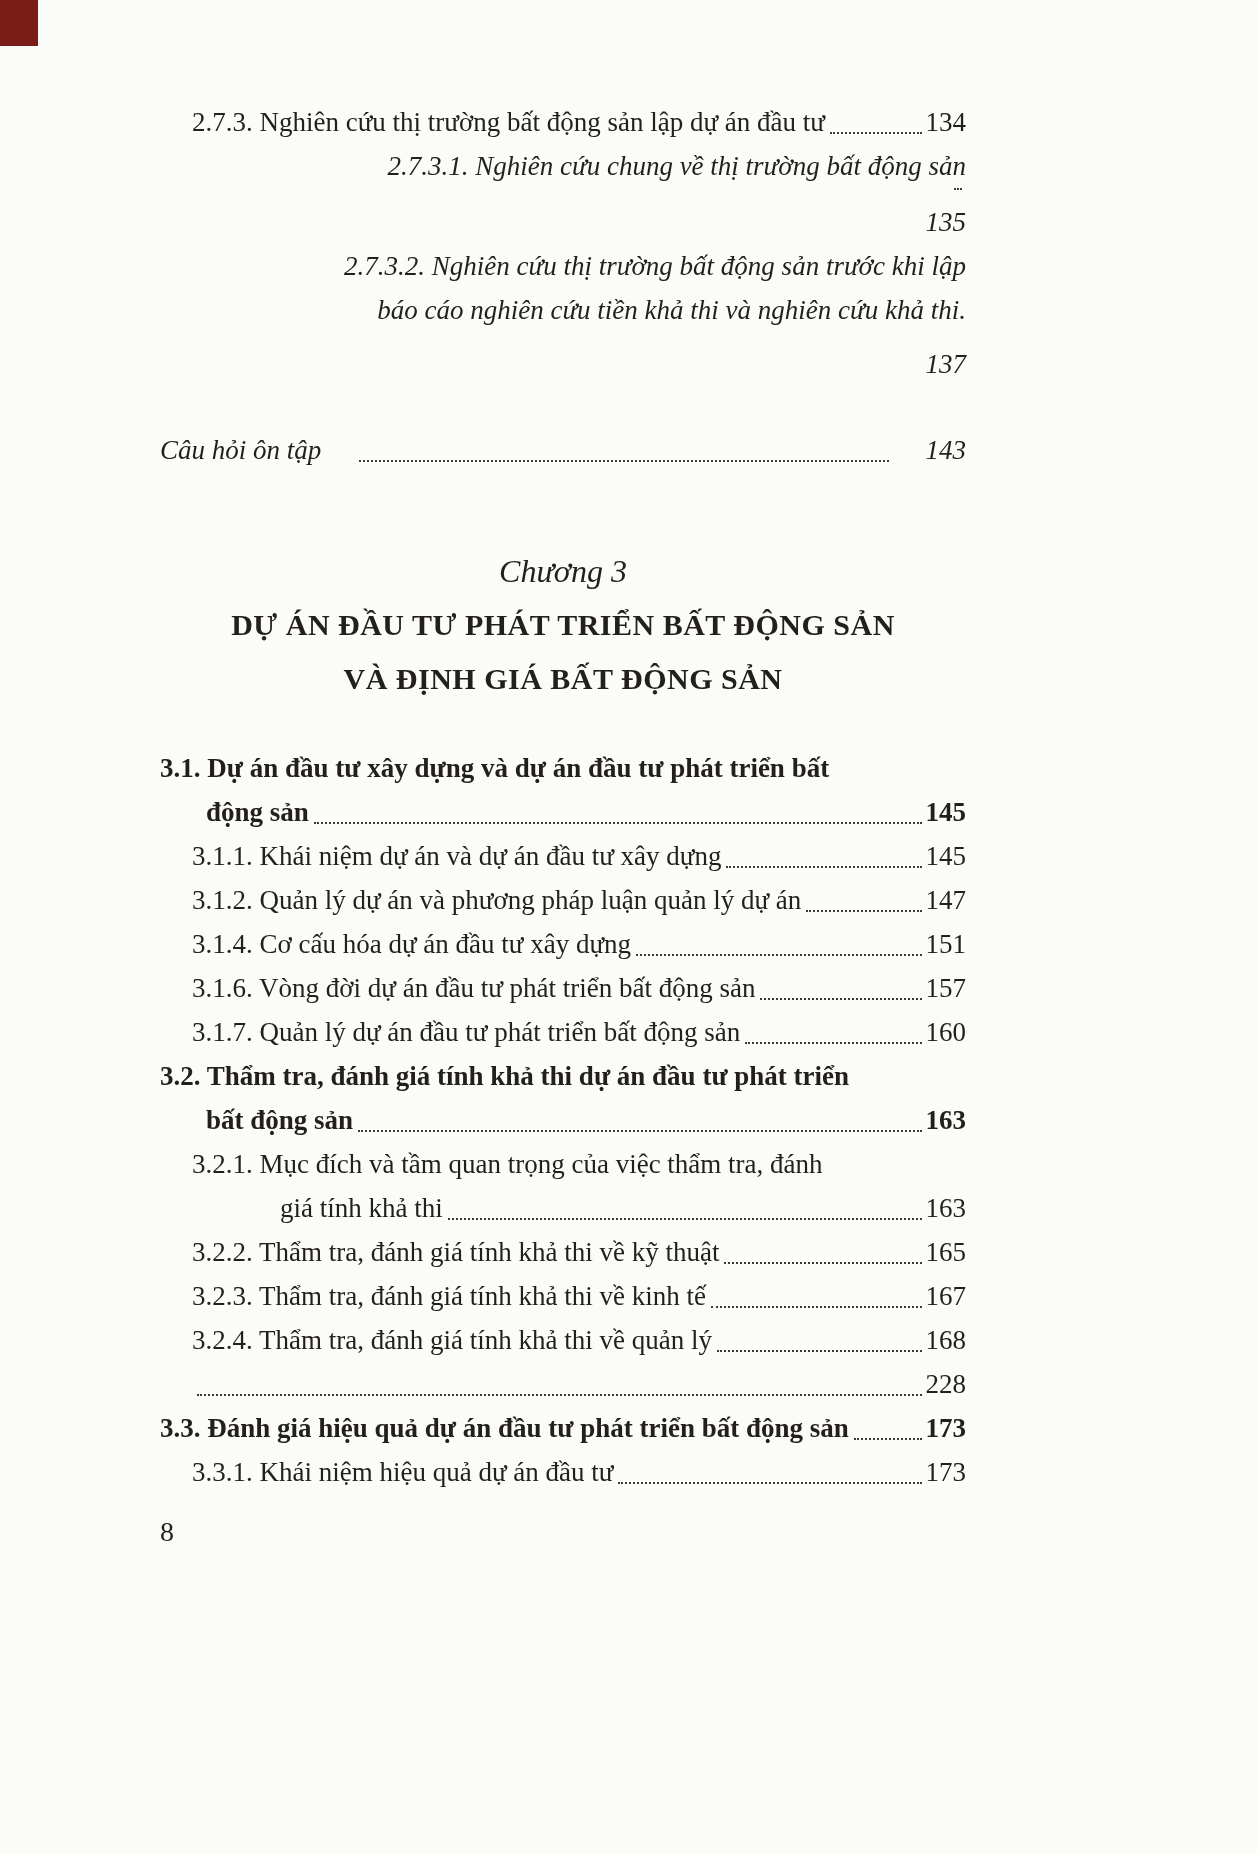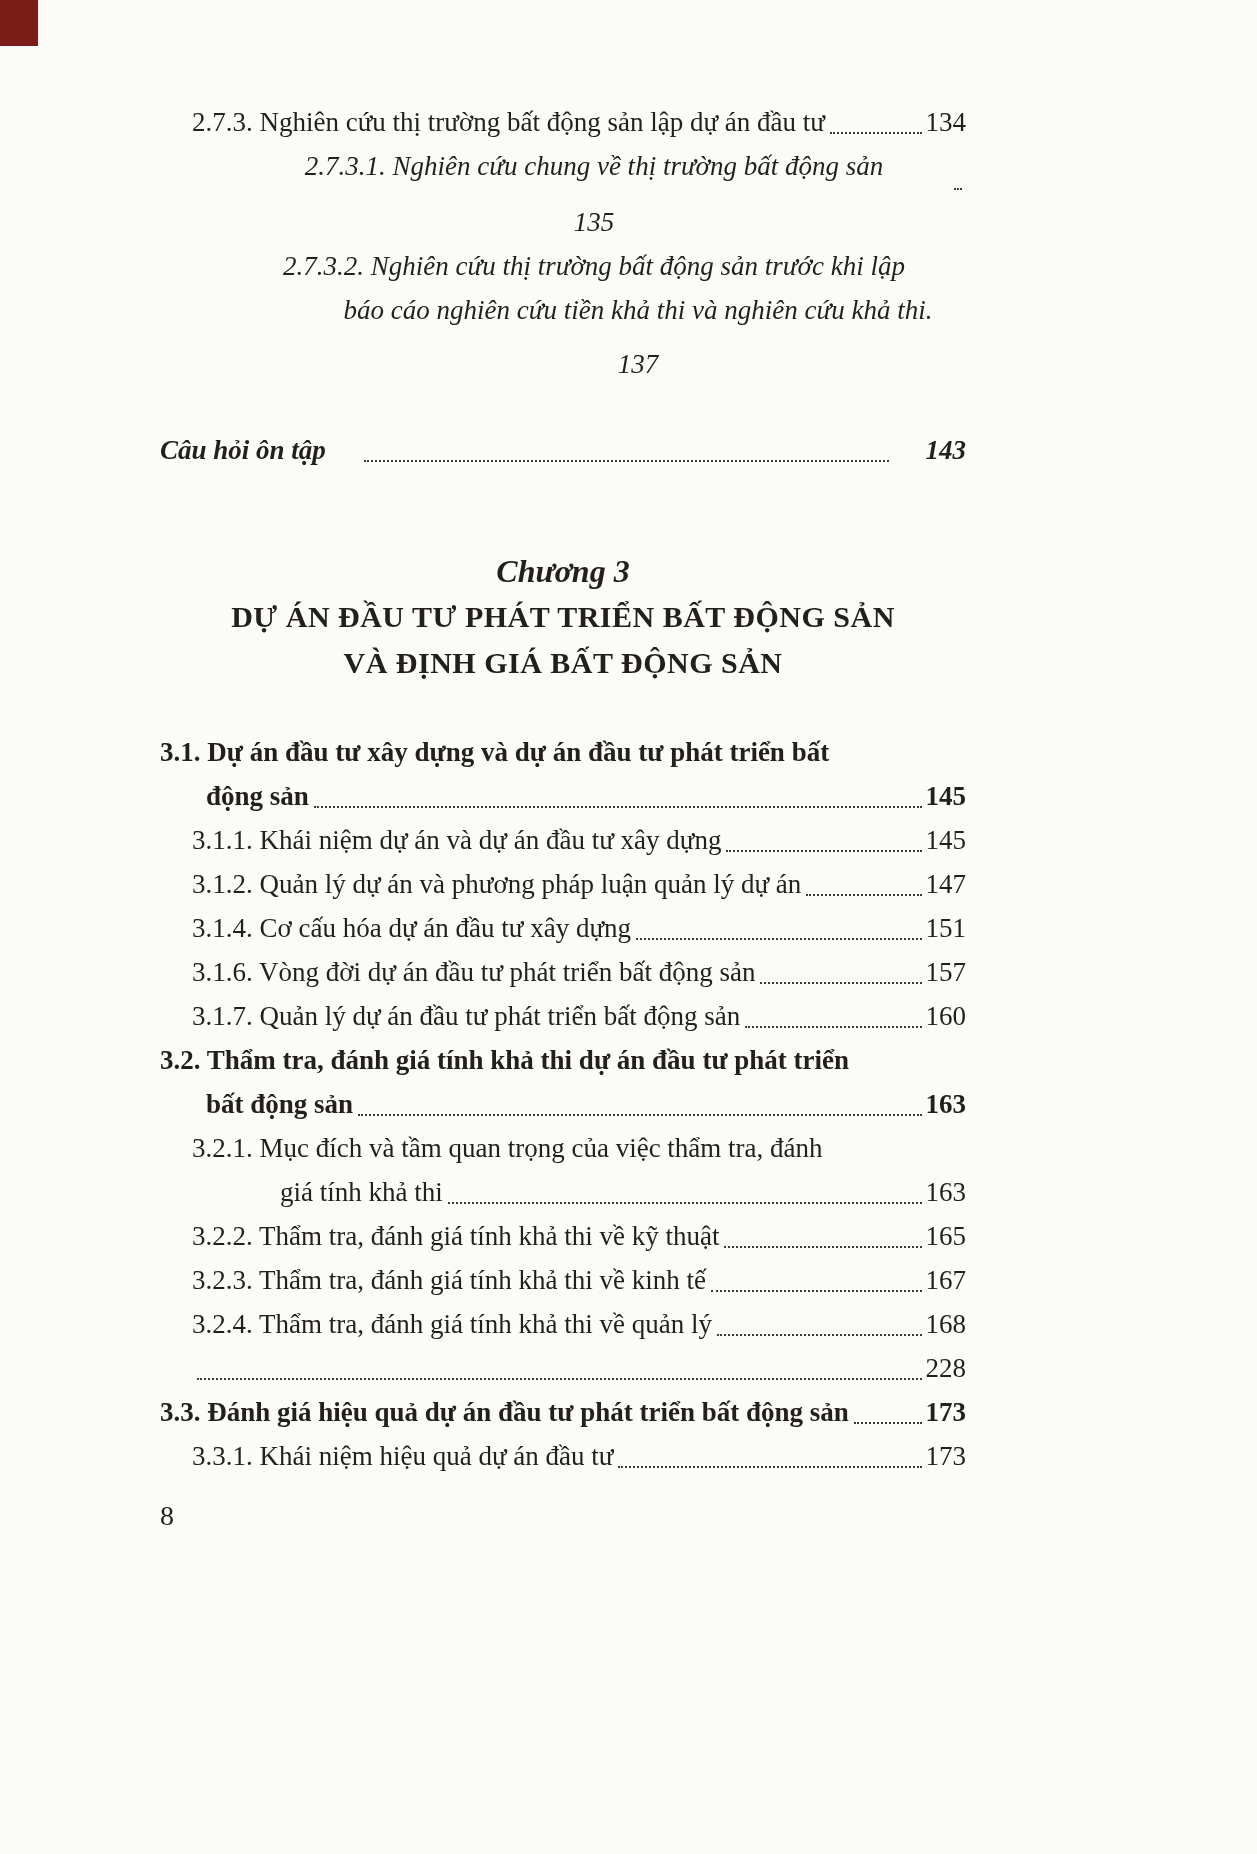--- a/index.html
+++ b/index.html
@@ -20,28 +20,28 @@
     background: #7a1d18;
   }
   .content {
     position: absolute;
     left: 160px;
     top: 100px;
     width: 806px;
   }
   .row {
     display: flex;
-    align-items: center;
+    align-items: flex-end;
     font-size: 27px;
     line-height: 44px;
   }
   .row .txt { white-space: nowrap; }
   .st-italic { font-style: italic; flex-direction: column; }
   .st-bold { font-weight: bold; }
-  .st-bold-italic { font-weight: bold; font-style: italic; gap: 33px; }
+  .st-bold-italic { font-weight: normal; font-style: italic; gap: 33px; }
   .ind-0 { padding-left: 0; }
   .ind-1 { padding-left: 32px; }
   .ind-2 { padding-left: 62px; }
   .ind-3 { padding-left: 46px; }
   .ind-4 { padding-left: 150px; }
   .ind-5 { padding-left: 120px; }
   .leader {
     flex: 1 1 auto;
     min-width: 8px;
     border-bottom: 2px dotted #3c3a38;
@@ -49,21 +49,21 @@
     margin: 0 4px 10px 5px;
   }
   .leader-none { border-bottom: none; }
   .pg { flex: 0 0 auto; }
   .heading {
     display: block;
     text-align: center;
     line-height: 46px;
   }
   .heading.st-bold-italic { font-size: 32px; }
-  .heading.st-bold { font-size: 30px; letter-spacing: 0.5px; }
+  .heading.st-bold { font-size: 30px; letter-spacing: 0.5px; margin-top: 8px; }
   .spacer-sm { height: 42px; }
   .spacer-md { height: 44px; }
   .spacer-lg { height: 76px; }
   .footer-page {
     margin-top: 16px;
     font-size: 28px;
     line-height: 44px;
   }
 </style>
 </head>

